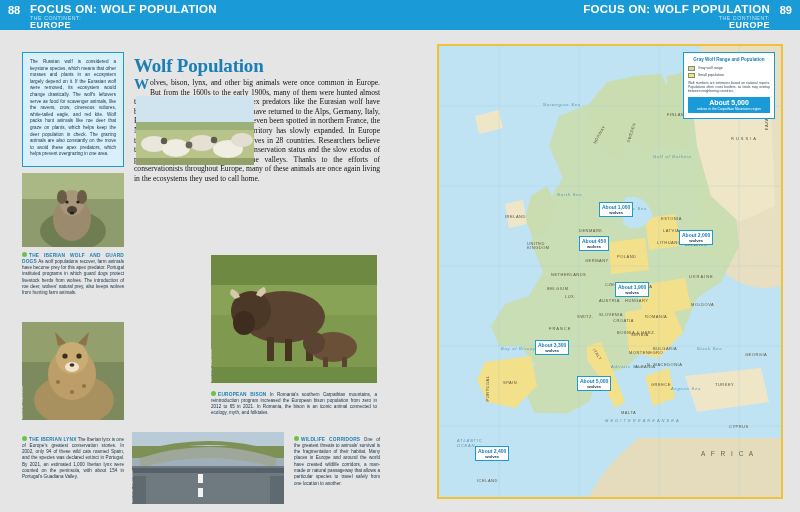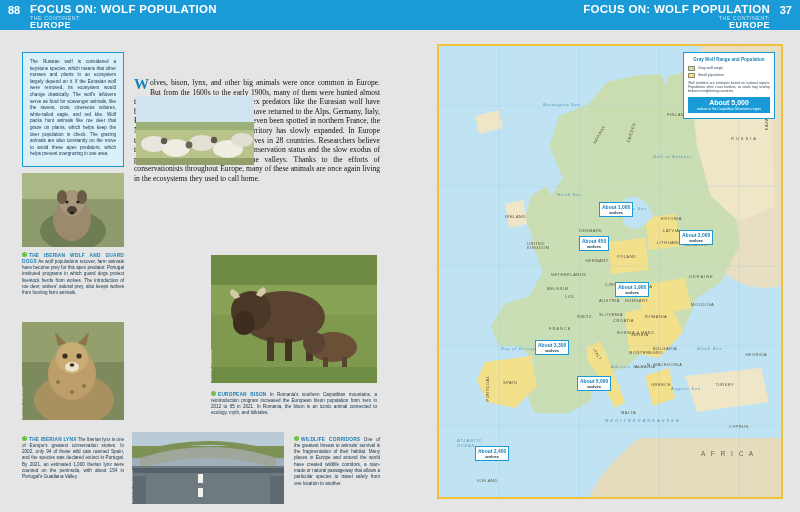--- a/index.html
+++ b/index.html
@@ -227,30 +227,31 @@
 
 <div class="page">
 
   <div class="hdr-bar hdr-left">
     <span class="folio folio-l">88</span>
     <span class="hdr-title hdr-title-l">FOCUS ON: WOLF POPULATION</span>
     <span class="hdr-sub sub-l">THE CONTINENT:</span>
     <span class="hdr-sub2 sub2-l">EUROPE</span>
   </div>
   <div class="hdr-bar hdr-right">
-    <span class="folio folio-r">37</span>
+    <span class="folio folio-r">89</span>
     <span class="hdr-title hdr-title-r">FOCUS ON: WOLF POPULATION</span>
     <span class="hdr-sub sub-r">THE CONTINENT:</span>
     <span class="hdr-sub2 sub2-r">EUROPE</span>
   </div>
 
   <div class="key-box">
     <div class="key-body">The Russian wolf is considered a keystone species, which means that other mosses and plants in an ecosystem largely depend on it. If the Eurasian wolf were removed, its ecosystem would change drastically. The wolf's leftovers serve as food for scavenger animals, like the ravens, crow, cinereous vultures, white-tailed eagle, and red kite. Wolf packs hunt animals like roe deer that graze on plants, which helps keep the deer population in check. The grazing animals are also constantly on the move to avoid these apex predators, which helps prevent overgrazing in one area.</div>
   </div>
 
+  <div class="art-title">Wolf Population</div>
   <div class="art-body">
     <span class="dropcap">W</span>
     <span>olves, bison, lynx, and other big animals were once common in Europe. But from the 1600s to the early 1900s, many of them were hunted almost to extinction. In the past 20 years, apex predators like the Eurasian wolf have been making a comeback. Wolf packs have returned to the Alps, Germany, Italy, France, Austria, Switzerland and have even been spotted in northern France, the Netherlands, and Belgium as their territory has slowly expanded. In Europe today, there are more than 12,000 wolves in 28 countries. Researchers believe they have benefitted from protected conservation status and the slow exodus of people from rural areas and Alpine valleys. Thanks to the efforts of conservationists throughout Europe, many of these animals are once again living in the ecosystems they used to call home.</span>
   </div>
 
   <div class="photo" style="left:136px; top:96px; width:118px; height:69px;">
     <svg width="118" height="69" viewBox="0 0 118 69" preserveAspectRatio="none">
       <rect x="0" y="0" width="118" height="30" fill="#cfe4ef"></rect>
       <rect x="0" y="26" width="118" height="12" fill="#9cb07a"></rect>
       <rect x="0" y="34" width="118" height="35" fill="#b9c48a"></rect>

